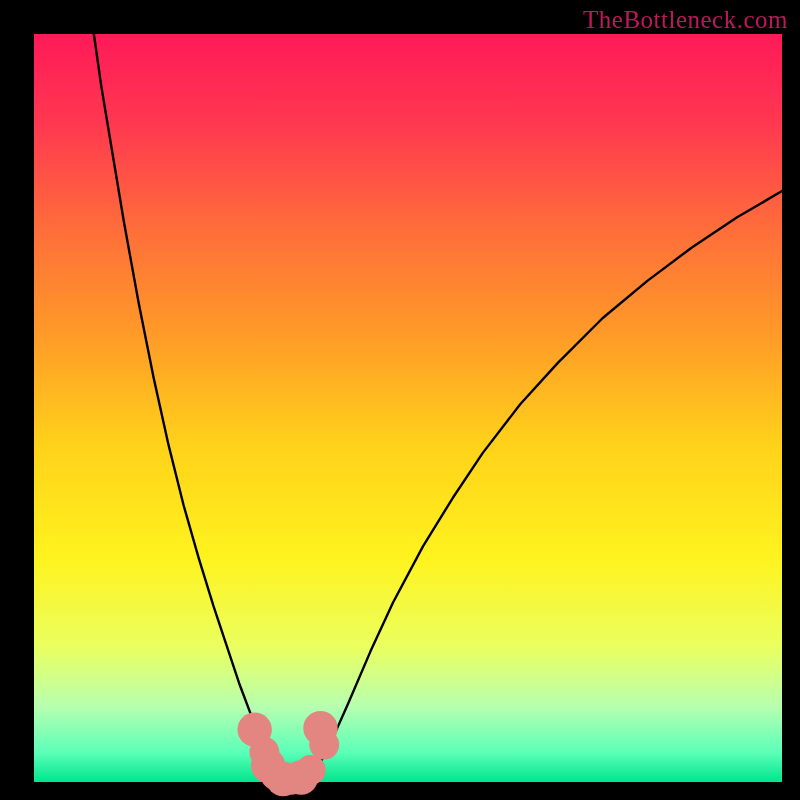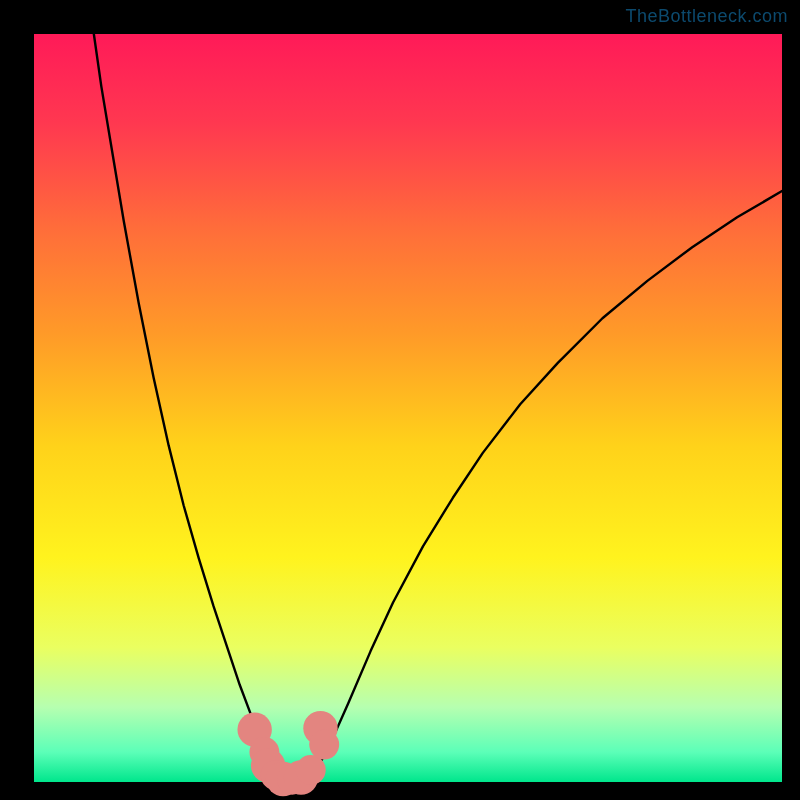--- a/index.html
+++ b/index.html
@@ -15,24 +15,24 @@
     width: 800px;
     height: 800px;
   }
   svg {
     display: block;
   }
   .watermark {
     position: absolute;
     top: 6px;
     right: 12px;
-    font-family: Liberation Sans, sans-serif;
-    font-size: 18px;
+    font-family: Liberation Serif, serif;
+    font-size: 25px;
     font-weight: 500;
-    color: #0c4a6e;
+    color: #be185d;
     letter-spacing: 0.5px;
   }
 </style>
 </head>
 <body>
 
 <div class="chart-wrap">
   <svg id="chart-svg" width="800" height="800" viewBox="0 0 800 800">
     <defs>
       <linearGradient id="bg-grad" x1="0" y1="0" x2="0" y2="1">

